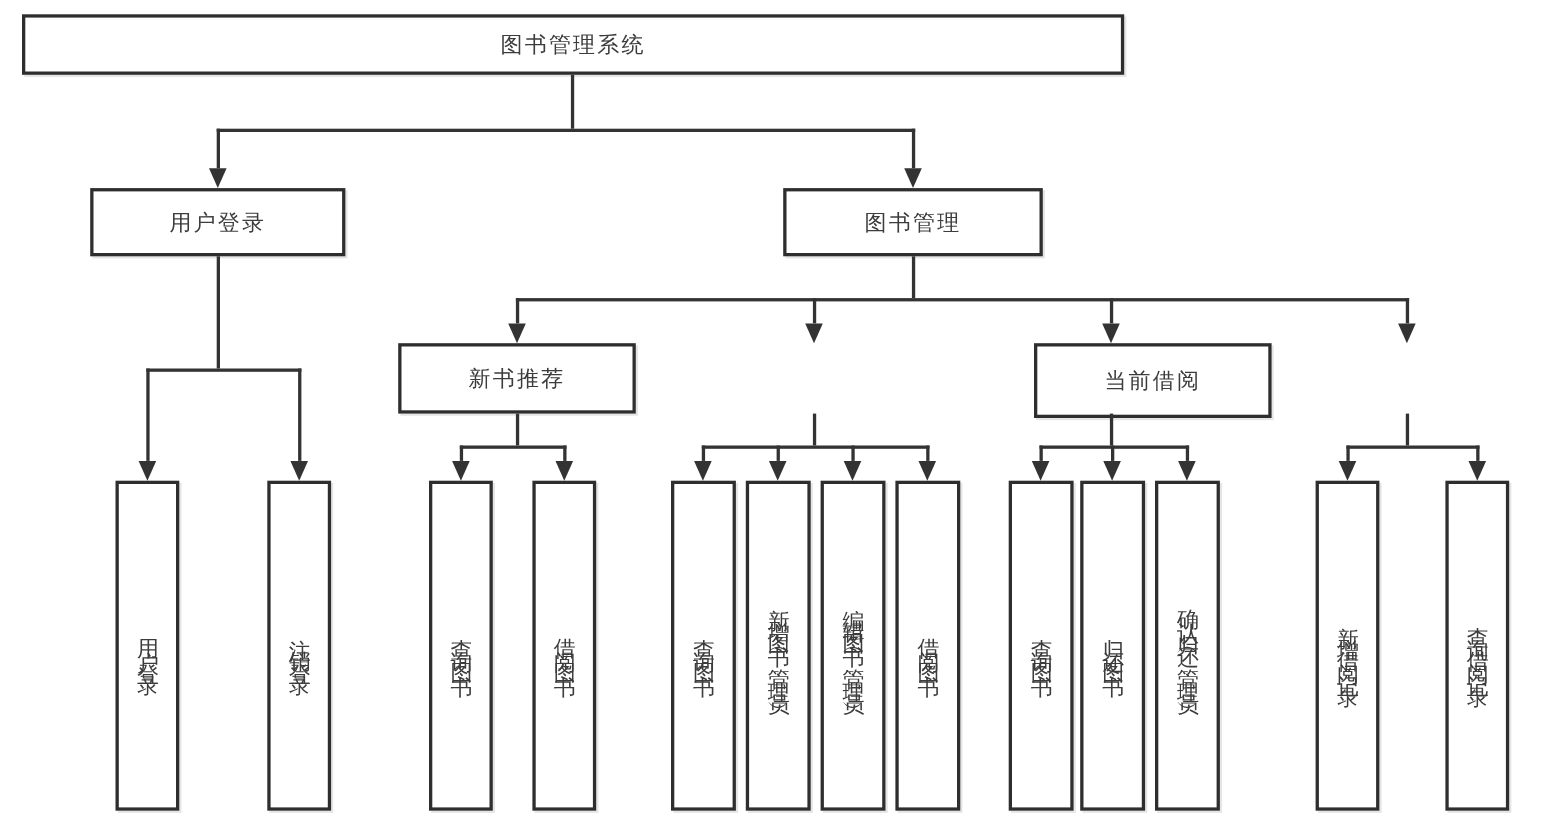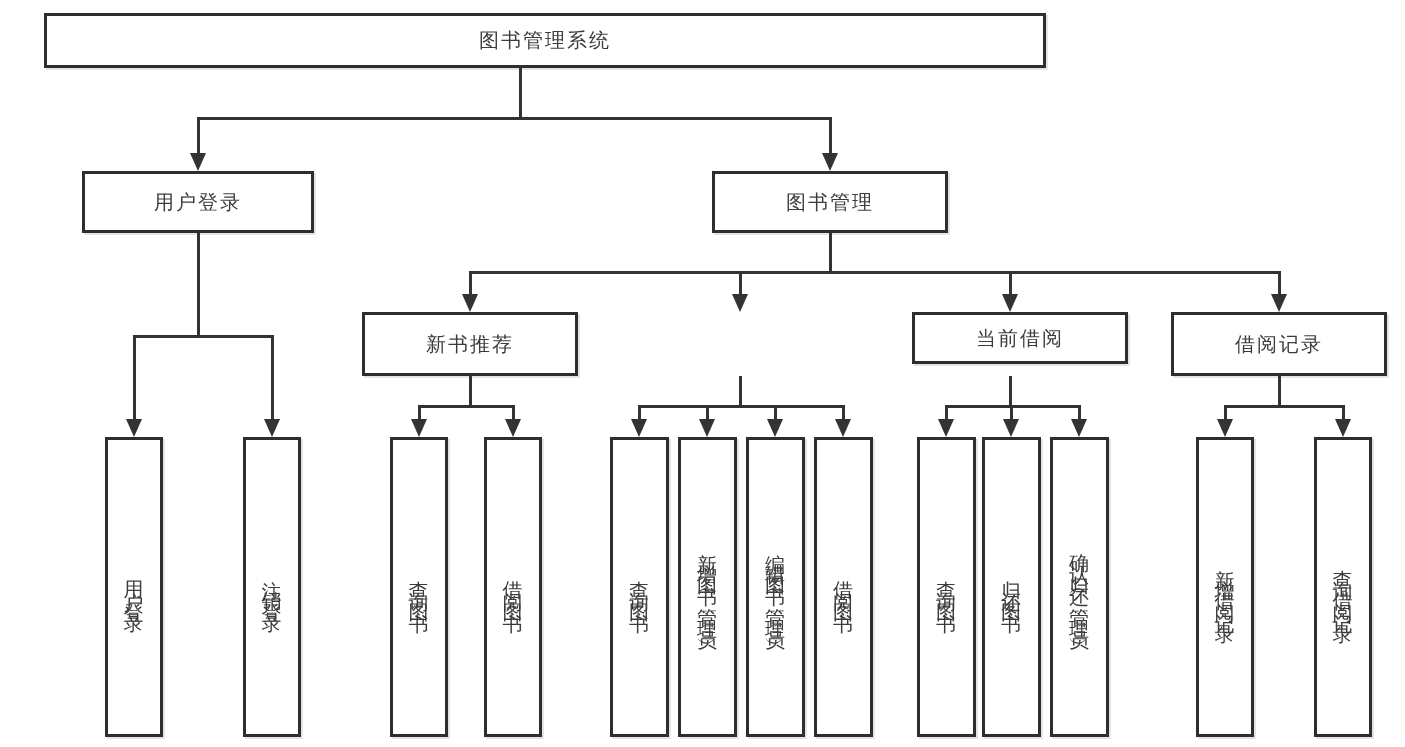--- a/index.html
+++ b/index.html
@@ -46,39 +46,36 @@
     color:#bdbdbd;
     z-index:10;
     white-space:nowrap;
   }
 </style>
 </head>
 <body>
 
 <div id="stage">
 
-  <div class="box" style="left:20px;top:13px;width:1002px;height:55px;margin-left:24px;">
+  <div class="box" style="left:20px;top:13px;width:1002px;height:55px;">
     <span>图书管理系统</span>
   </div>
 
   <div class="box" style="left:82px;top:171px;width:232px;height:62px;">
     <span>用户登录</span>
   </div>
   <div class="box" style="left:712px;top:171px;width:236px;height:62px;">
     <span>图书管理</span>
   </div>
 
   <div class="box" style="left:362px;top:312px;width:216px;height:64px;">
     <span>新书推荐</span>
   </div>
-  <div class="box" style="left:912px;top:312px;width:216px;height:52px;justify-content:center;">
+  <div class="box" style="left:940px;top:312px;width:216px;height:68px;justify-content:center;">
     <span>当前借阅</span>
-  </div>
-  <div class="box" style="left:1171px;top:312px;width:216px;height:64px;">
-    <span>借阅记录</span>
   </div>
 
   <div class="box vbox" style="left:105px;top:437px;width:58px;height:300px;">
     <span>用户登录</span>
   </div>
   <div class="box vbox" style="left:243px;top:437px;width:58px;height:300px;">
     <span>注销登录</span>
   </div>
 
   <div class="box vbox" style="left:390px;top:437px;width:58px;height:300px;">

